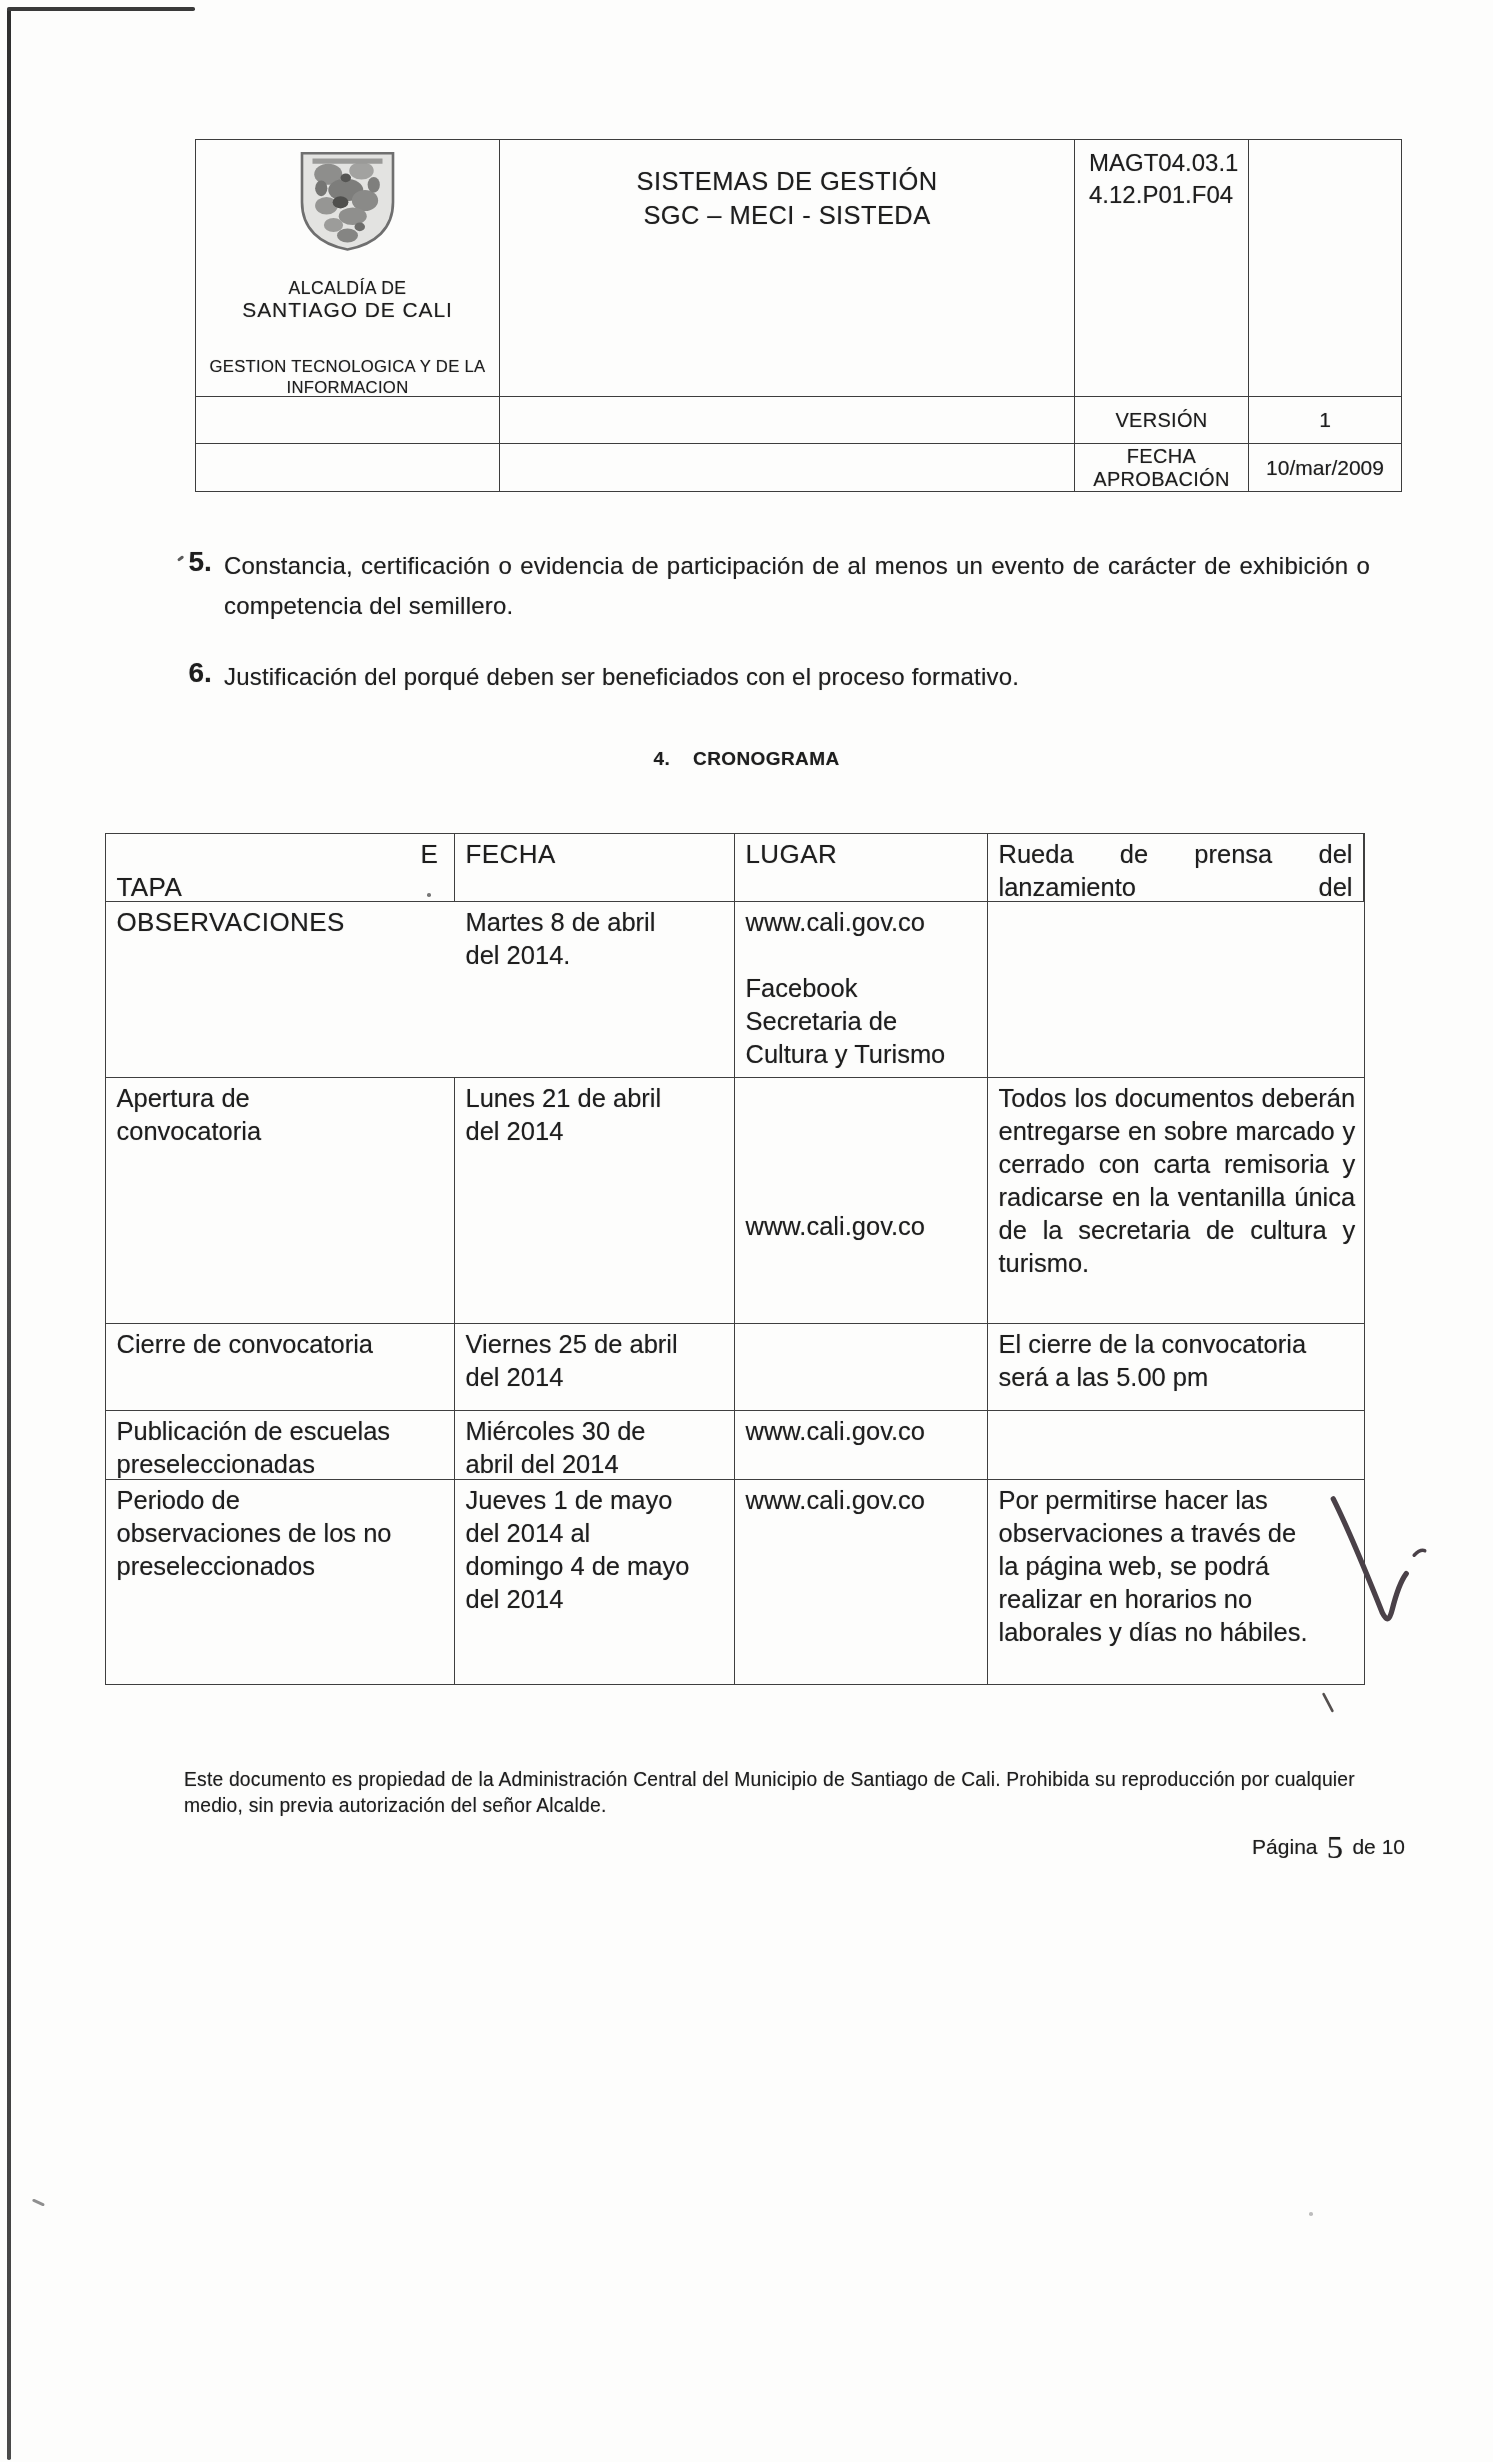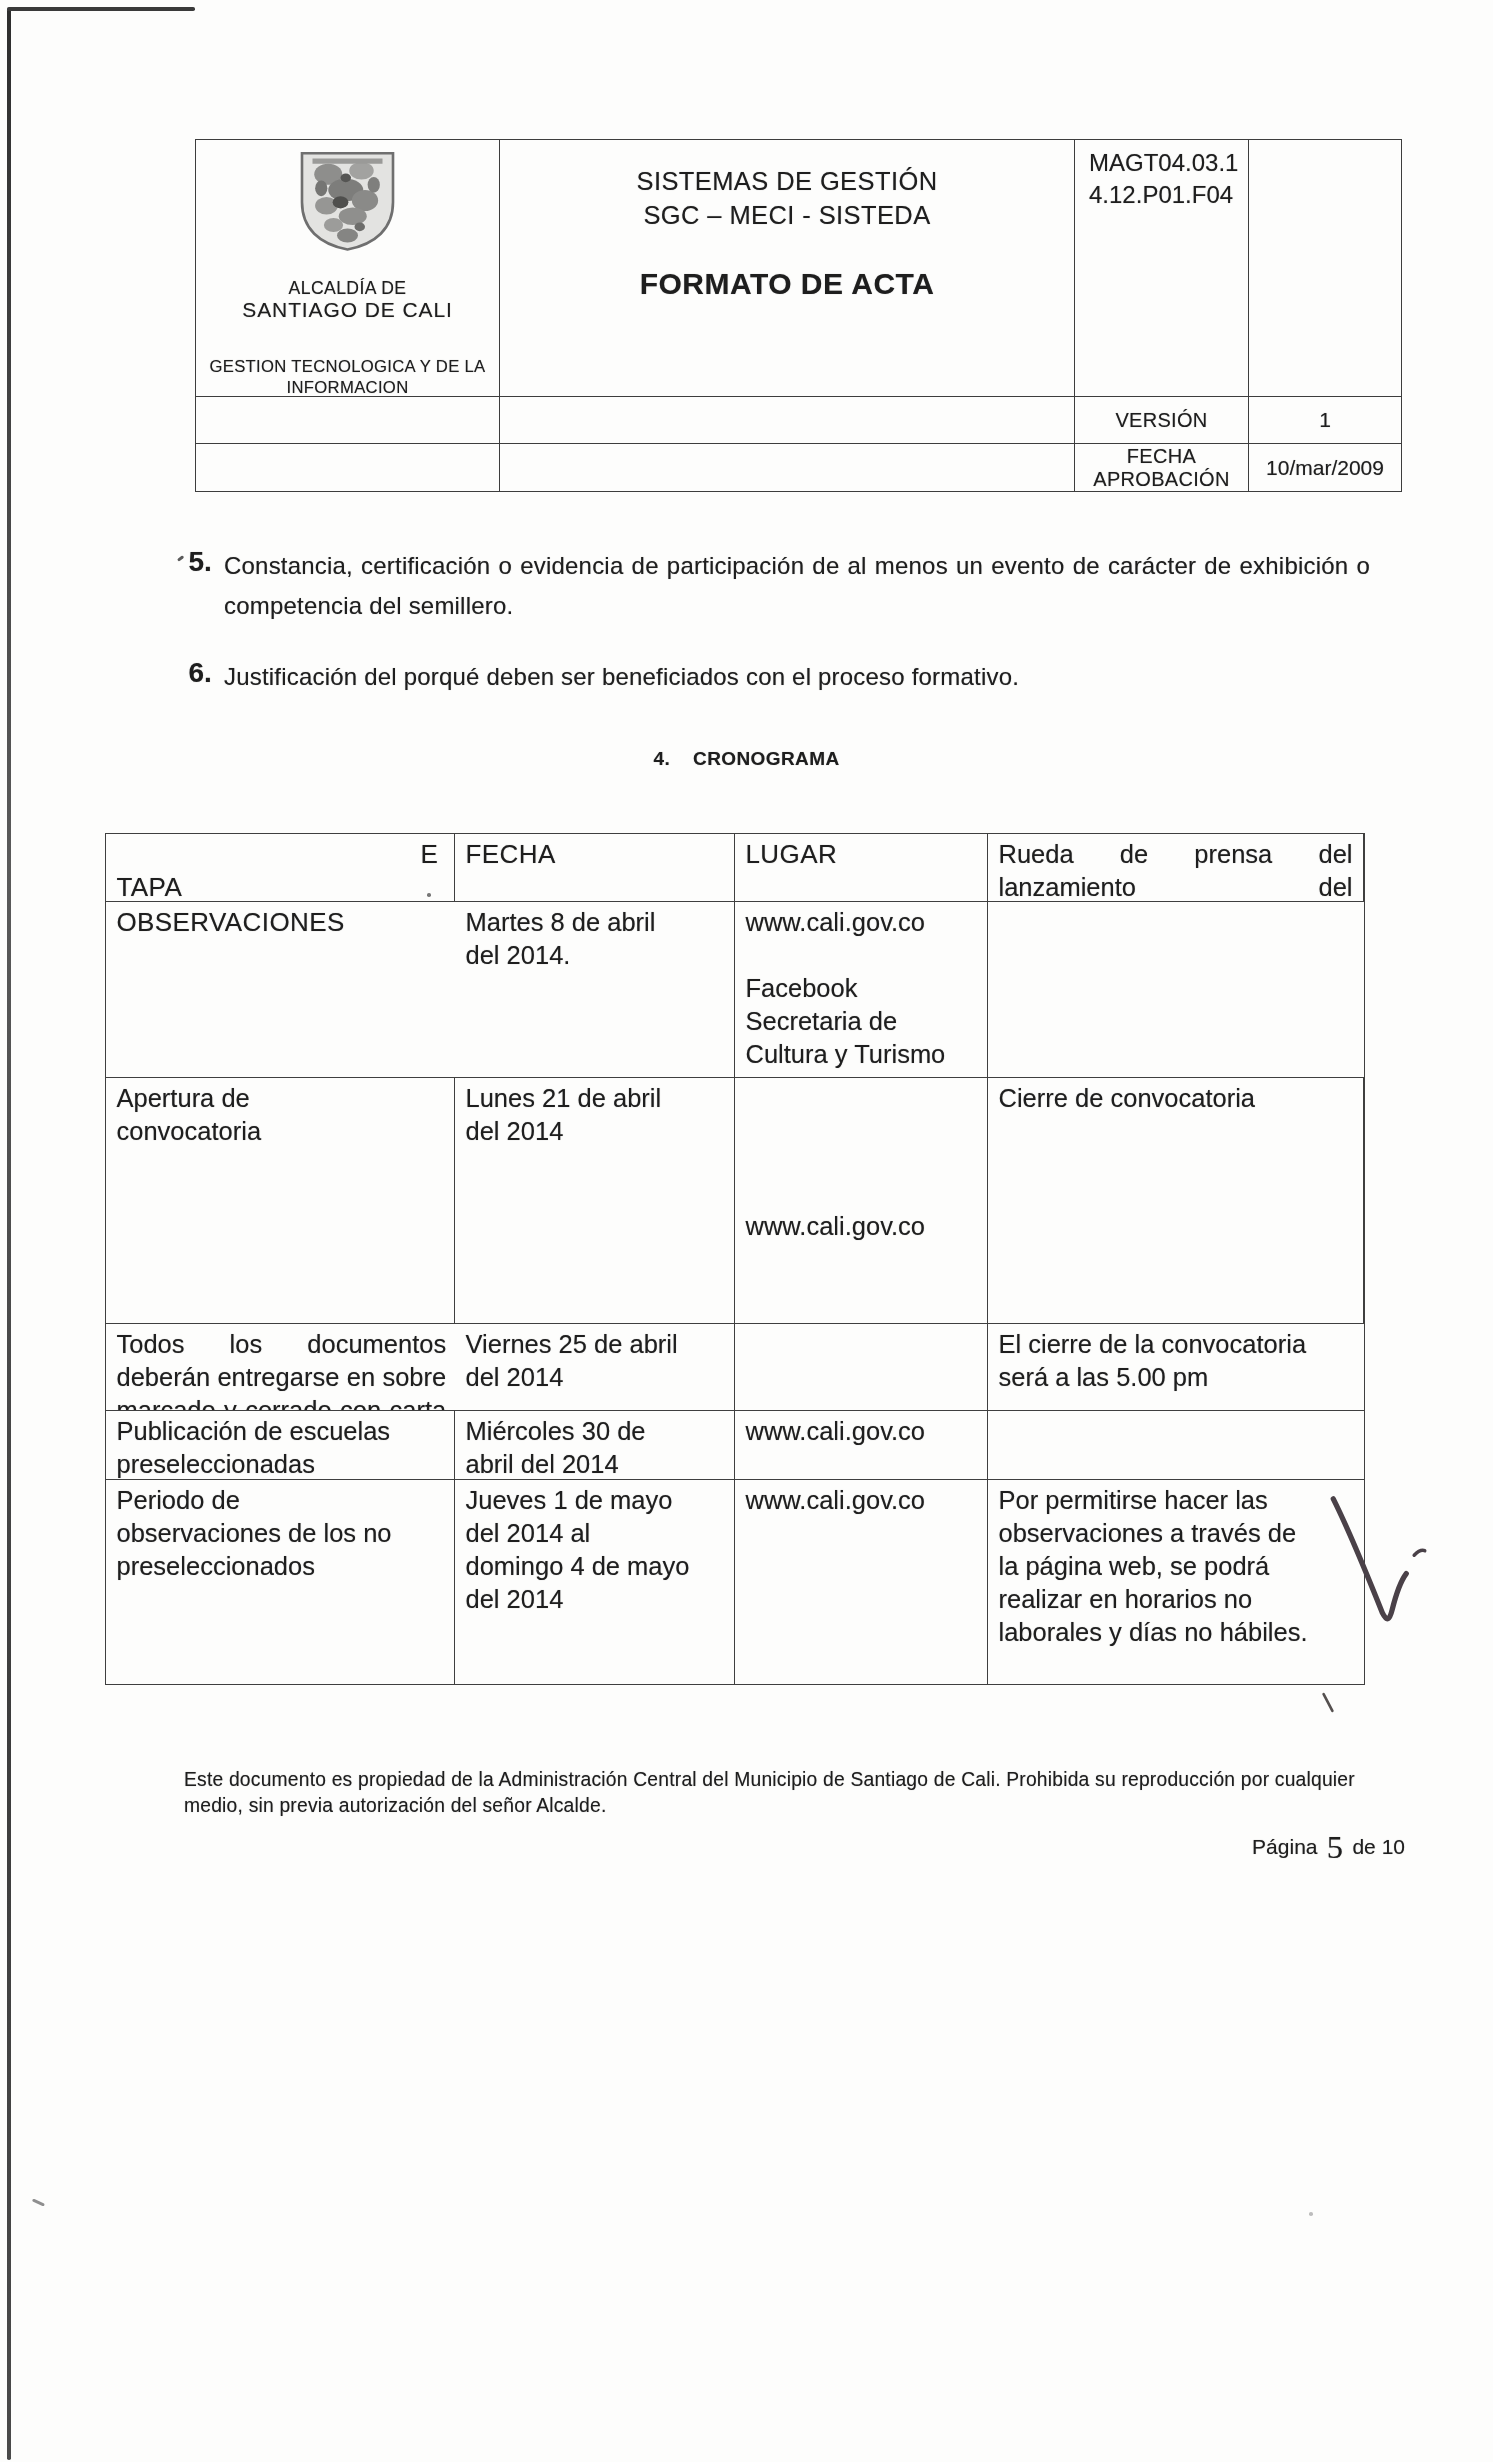--- a/index.html
+++ b/index.html
@@ -110,21 +110,20 @@
       </div>
       <div class="org-line1 ink">ALCALDÍA DE</div>
       <div class="org-line2 ink">SANTIAGO DE CALI</div>
       <div class="dept ink pre">GESTION TECNOLOGICA Y DE LA
 INFORMACION
 GESTIÓN DOCUMENTAL</div>
     </div>
     <div class="cell sys-cell">
       <div class="sys-lines ink">SISTEMAS DE GESTIÓN
 SGC – MECI - SISTEDA</div>
-      <div class="doc-title ink">FORMATO DE ACTA</div>
     </div>
     <div class="cell code-cell ink">MAGT04.03.1
 4.12.P01.F04</div>
     <div class="cell last-col"></div>
 
     <div class="cell"></div>
     <div class="cell"></div>
     <div class="cell kv-label ink">VERSIÓN</div>
     <div class="cell last-col kv-value ink">1</div>
 
@@ -169,23 +168,23 @@
 Facebook
 Secretaria de
 Cultura y Turismo</div>
     <div class="cell last-col ink"></div>
 
     <div class="cell pre ink">Apertura de
 convocatoria</div>
     <div class="cell pre ink">Lunes 21 de abril
 del 2014</div>
     <div class="cell pre lugar-mid nopad-r ink">www.cali.gov.co</div>
+    <div class="cell last-col obs-justify ink">Todos los documentos deberán entregarse en sobre marcado y cerrado con carta remisoria y radicarse en la ventanilla única de la secretaria de cultura y turismo.</div>
+
     <div class="cell pre ink">Cierre de convocatoria</div>
-
-    <div class="cell last-col obs-justify ink">Todos los documentos deberán entregarse en sobre marcado y cerrado con carta remisoria y radicarse en la ventanilla única de la secretaria de cultura y turismo.</div>
     <div class="cell pre ink">Viernes 25 de abril
 del 2014</div>
     <div class="cell pre ink"></div>
     <div class="cell last-col pre ink">El cierre de la convocatoria
 será a las 5.00 pm</div>
 
     <div class="cell pre ink">Publicación de escuelas
 preseleccionadas</div>
     <div class="cell pre ink">Miércoles 30 de
 abril del 2014</div>

